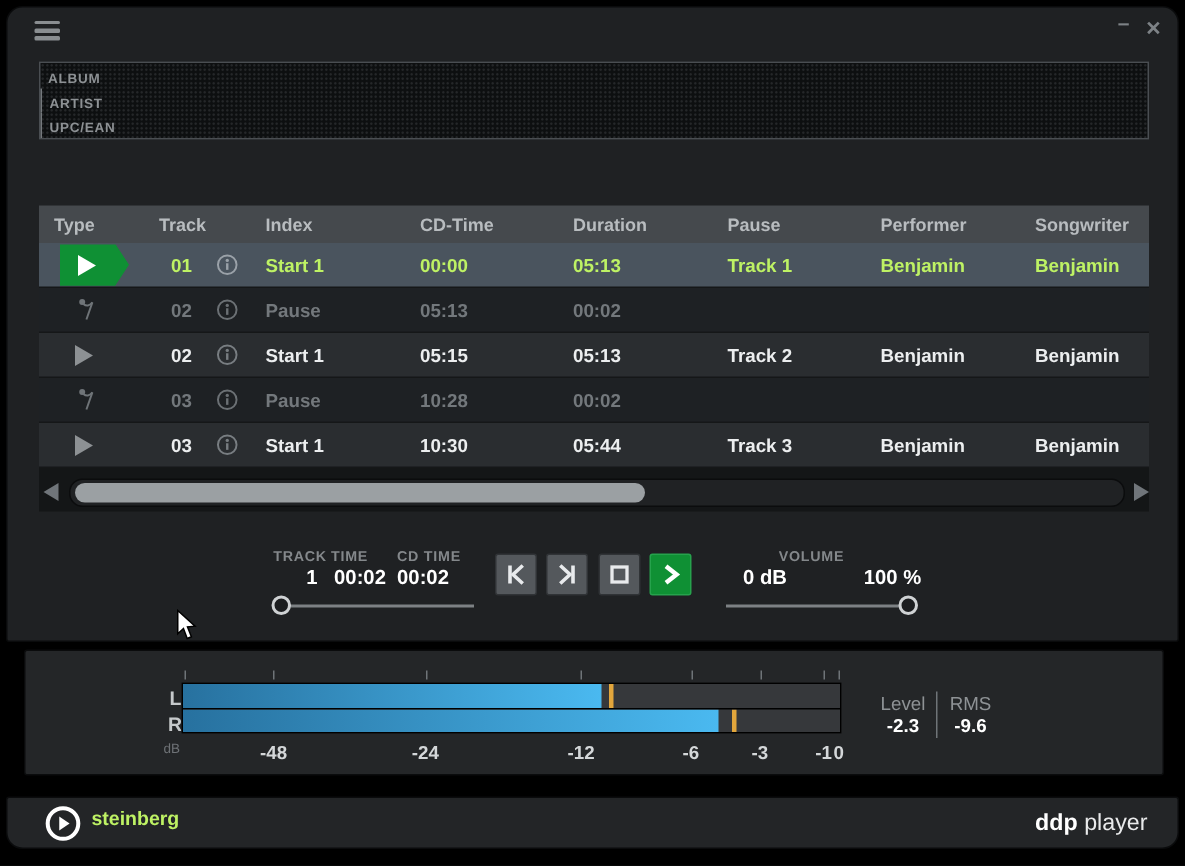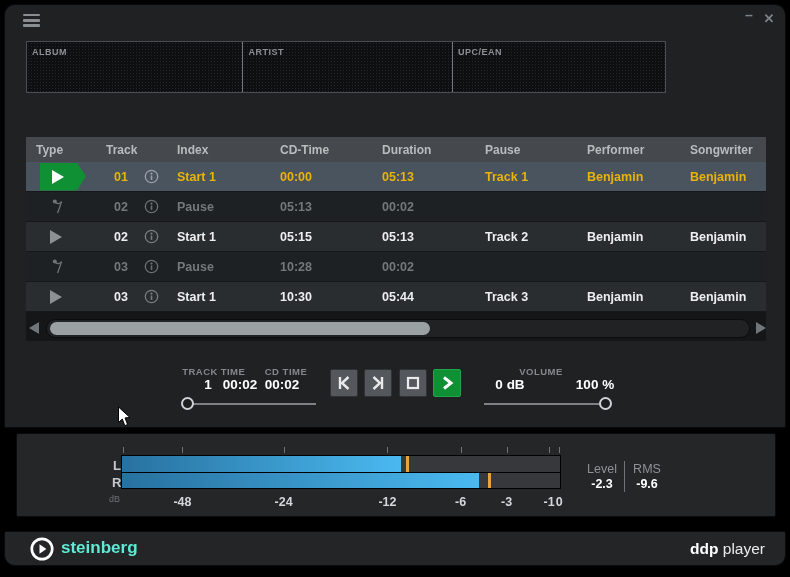--- a/index.html
+++ b/index.html
@@ -10,40 +10,40 @@
   .panel-top { position:absolute; left:0; top:0; width:782px; height:424px;
                background:#1f2123; border-radius:11px 11px 2px 2px; border:1px solid #0a0b0c; }
   
   .hamburger { position:absolute; left:18px; top:9px; width:17px; height:13px; cursor:pointer; }
   .hamburger i { display:block; height:2.4px; background:#8a8e91; margin-bottom:2.8px; border-radius:1px; }
   .win-min { position:absolute; left:736px; top:2px; width:16px; height:20px; color:#7d8286;
              font-size:14px; font-weight:bold; text-align:center; }
   .win-close { position:absolute; left:756px; top:6px; width:16px; height:16px; color:#7d8286;
                font-size:13px; font-weight:bold; text-align:center; }
   
-  .album-strip { position:absolute; left:21px; top:36px; width:640px; height:52px;
+  .album-strip { position:absolute; left:21px; top:36px; width:740px; height:52px;
                  background:#0d0f10; border:1px solid #4a4e52; display:flex;
                  background-image:radial-gradient(circle, #26292b 0.7px, transparent 0.9px);
-                 background-size:3px 3px; }
+                 background-size:3px 3px;flex-direction:column; }
   .album-field { position:relative; height:100%; }
   .album-field + .album-field { border-left:1px solid #75797d; }
   .album-field .fl { position:absolute; left:5px; top:5px; font-size:9px; font-weight:bold;
                      color:#8d9194; letter-spacing:0.5px; }
   
   .ddp-table { position:absolute; left:21px; top:100px; width:740px; }
   .trow { display:grid; grid-template-columns:70px 30px 30px 72px 102px 102px 102px 102px 1fr;
           padding-left:10px; align-items:center; font-size:12.5px; font-weight:bold; }
   .thead { height:25px; background:#45494d; color:#b8bcbf; font-size:12px;margin-top:32px; }
   .trow > div { white-space:nowrap; overflow:visible; }
   .c-index { padding-left:11px; } .c-cdtime { padding-left:42px; } .c-dur { padding-left:42px; }
   .c-title { padding-left:43px; } .c-perf { padding-left:43px; } .c-song { padding-left:44px; }
   .row-data { height:30px; border-bottom:1px solid #151718; position:relative; }
   .row-start { background:#2a2d30; color:#eceeef; }
   .row-pause { background:#1e2124; color:#73787c; }
-  .row-selected { background:#4a545e; color:#eab308; }
+  .row-selected { background:#4a545e; color:#bef264; }
   .type-cell { display:flex; align-items:center; height:100%; }
   .play-tri { width:0; height:0; border-top:7px solid transparent; border-bottom:7px solid transparent;
               border-left:12px solid #8d9194; margin-left:14px; }
   .sel-flag { position:relative; margin-left:4px; width:46px; height:28px;
               clip-path:polygon(0 0, 80% 0, 100% 50%, 80% 100%, 0 100%);
               display:flex; align-items:center; }
   .sel-flag .play-tri { border-left-color:#fff; margin-left:12px; }
   .pause-glyph { margin-left:16px; }
   .info-cell { display:flex; justify-content:center; align-items:center; }
   .row-total { height:29px; background:#141617; color:#e8eaeb; font-size:12.5px; font-weight:normal;
@@ -87,21 +87,21 @@
   .meter-scale span { position:absolute; transform:translateX(-50%); font-size:12.5px;
                       color:#d4d7d9; font-weight:bold; }
   .lvl-lbl { position:absolute; top:28px; transform:translateX(-50%); font-size:12.5px; color:#8e9295; }
   .lvl-val { position:absolute; top:43px; transform:translateX(-50%); font-size:12.5px;
              font-weight:bold; color:#fff; }
   .lvl-div { position:absolute; left:607px; top:27px; width:1px; height:31px; background:#6f7478; }
   
   .panel-bottom { position:absolute; left:0; bottom:0; width:782px; height:35px;
                   background:#232527; border-radius:2px 2px 11px 11px; border:1px solid #0a0b0c; }
   .sb-logo { position:absolute; left:25px; top:5px; width:24px; height:24px; }
-  .sb-text { position:absolute; left:56px; top:6px; font-size:17px; font-weight:bold; color:#5eead4; }
+  .sb-text { position:absolute; left:56px; top:6px; font-size:13px; font-weight:bold; color:#bef264; }
   .ddp-text { position:absolute; right:20px; top:8px; font-size:15.5px; color:#fff; }
   .ddp-text b { font-weight:800; } .ddp-text span { font-weight:300; color:#e9eaeb; }
   .cursor { position:absolute; left:113px; top:402px; z-index:50; pointer-events:none; }
 </style>
 </head>
 <body>
 
 <div class="window">
   <div class="panel-top">
 

